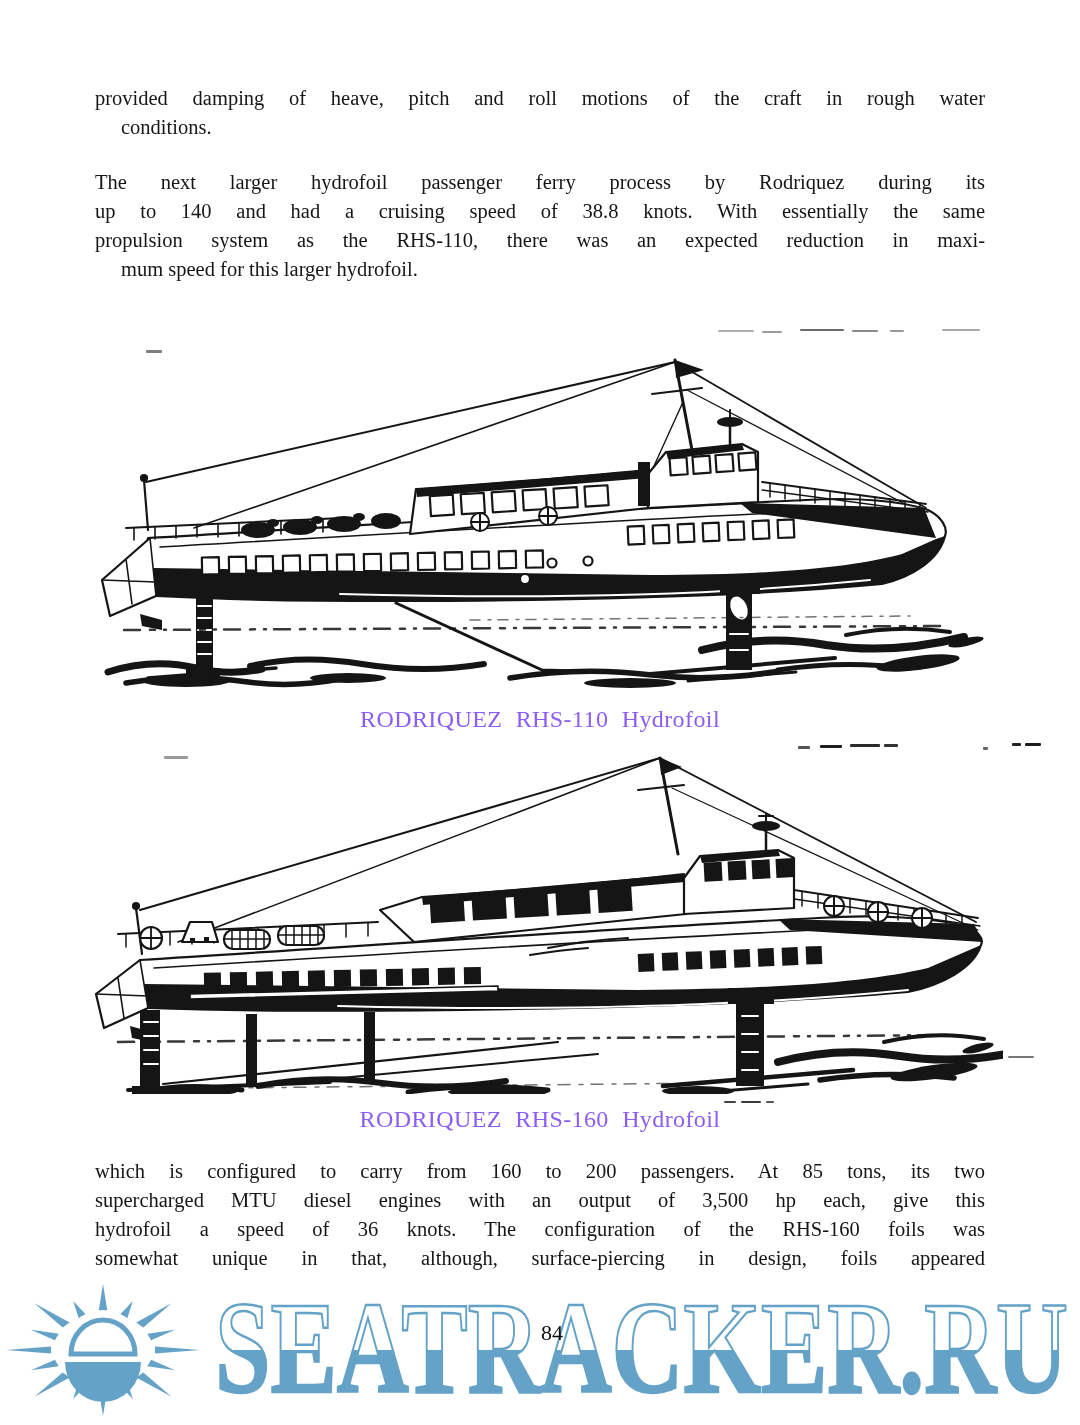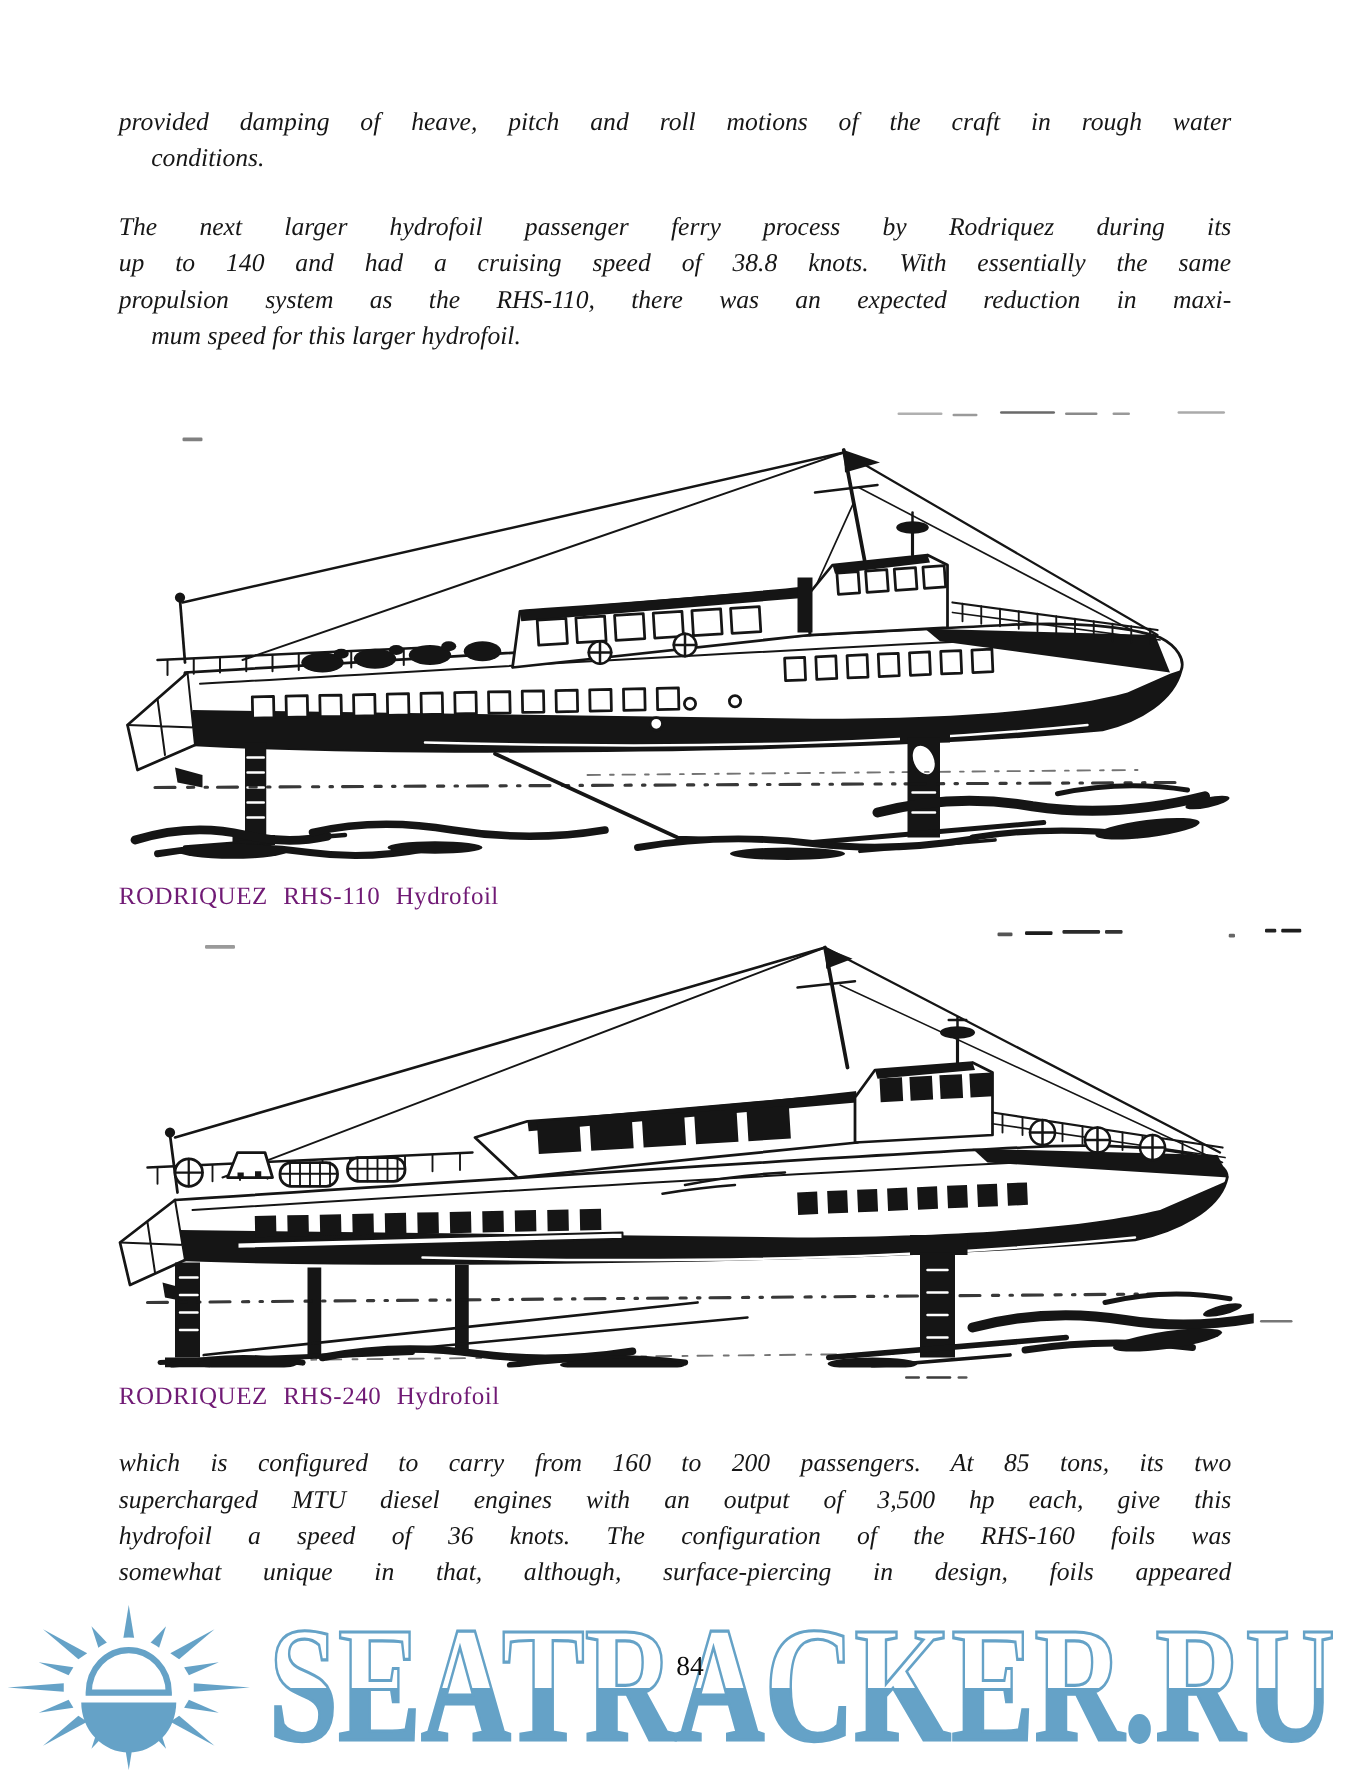--- a/index.html
+++ b/index.html
@@ -3,25 +3,25 @@
 <meta charset="utf-8">
 <style>
   html,body{margin:0;padding:0;background:#e8e8e8;}
   .page{
     position:relative;width:1080px;height:1425px;margin:0 auto;
     background:#ffffff;overflow:hidden;
     font-family:"Liberation Serif","DejaVu Serif",serif;
     color:#161616;
   }
   .textblock{position:absolute;left:95px;width:890px;font-size:20.5px;}
-  .line{line-height:29px;text-align:justify;text-align-last:justify;white-space:nowrap;font-style:italic;}
+  .line{line-height:29px;text-align:justify;text-align-last:justify;white-space:nowrap;}
   .line.short{text-align-last:left;margin-left:26px;}
   .caption{
-    position:absolute;left:95px;width:890px;
-    font-size:20px;word-spacing:7px;letter-spacing:.4px;color:#701a75;
+    position:absolute;left:95px;width:890px;text-align:center;
+    font-size:24px;word-spacing:7px;letter-spacing:.4px;color:#8b5cf6;
   }
   .fig{position:absolute;}
   .fig svg{display:block;}
   .noise{position:absolute;border-radius:1px;}
   .watermark{position:absolute;left:0;top:1262px;opacity:.96;}
   .pagenum{
     position:absolute;left:0;top:1320px;width:1104px;text-align:center;
     font-size:22px;color:#0d0d0d;z-index:6;
   }
   .boat{stroke:#151515;fill:none;stroke-width:2.2;stroke-linecap:round;stroke-linejoin:round;}
@@ -265,21 +265,21 @@
           <ellipse cx="120" cy="349" rx="40" ry="5"></ellipse>
           <ellipse cx="420" cy="350" rx="50" ry="5"></ellipse>
           <ellipse cx="620" cy="349" rx="36" ry="5"></ellipse>
           <ellipse cx="856" cy="330" rx="44" ry="7" transform="rotate(-8 856 330)"></ellipse>
           <ellipse cx="900" cy="306" rx="16" ry="4" transform="rotate(-14 900 306)"></ellipse>
         </g>
       </g>
     </svg>
   </div>
 
-  <div class="caption" style="top:1106px;">RODRIQUEZ RHS-240 Hydrofoil</div>
+  <div class="caption" style="top:1106px;">RODRIQUEZ RHS-160 Hydrofoil</div>
 
   <div class="textblock" style="top:1157px;z-index:5;">
     <div class="line">which is configured to carry from 160 to 200 passengers.  At 85 tons, its two</div>
     <div class="line">supercharged MTU diesel engines with an output of 3,500 hp each, give this</div>
     <div class="line">hydrofoil a speed of 36 knots.  The configuration of the RHS-160 foils was</div>
     <div class="line">somewhat unique in that, although, surface-piercing in design, foils appeared</div>
   </div>
 
   <div class="noise" style="left:718px;top:330px;width:36px;height:2px;background:#b0b0b0;"></div>
   <div class="noise" style="left:762px;top:331px;width:20px;height:2px;background:#9a9a9a;"></div>

